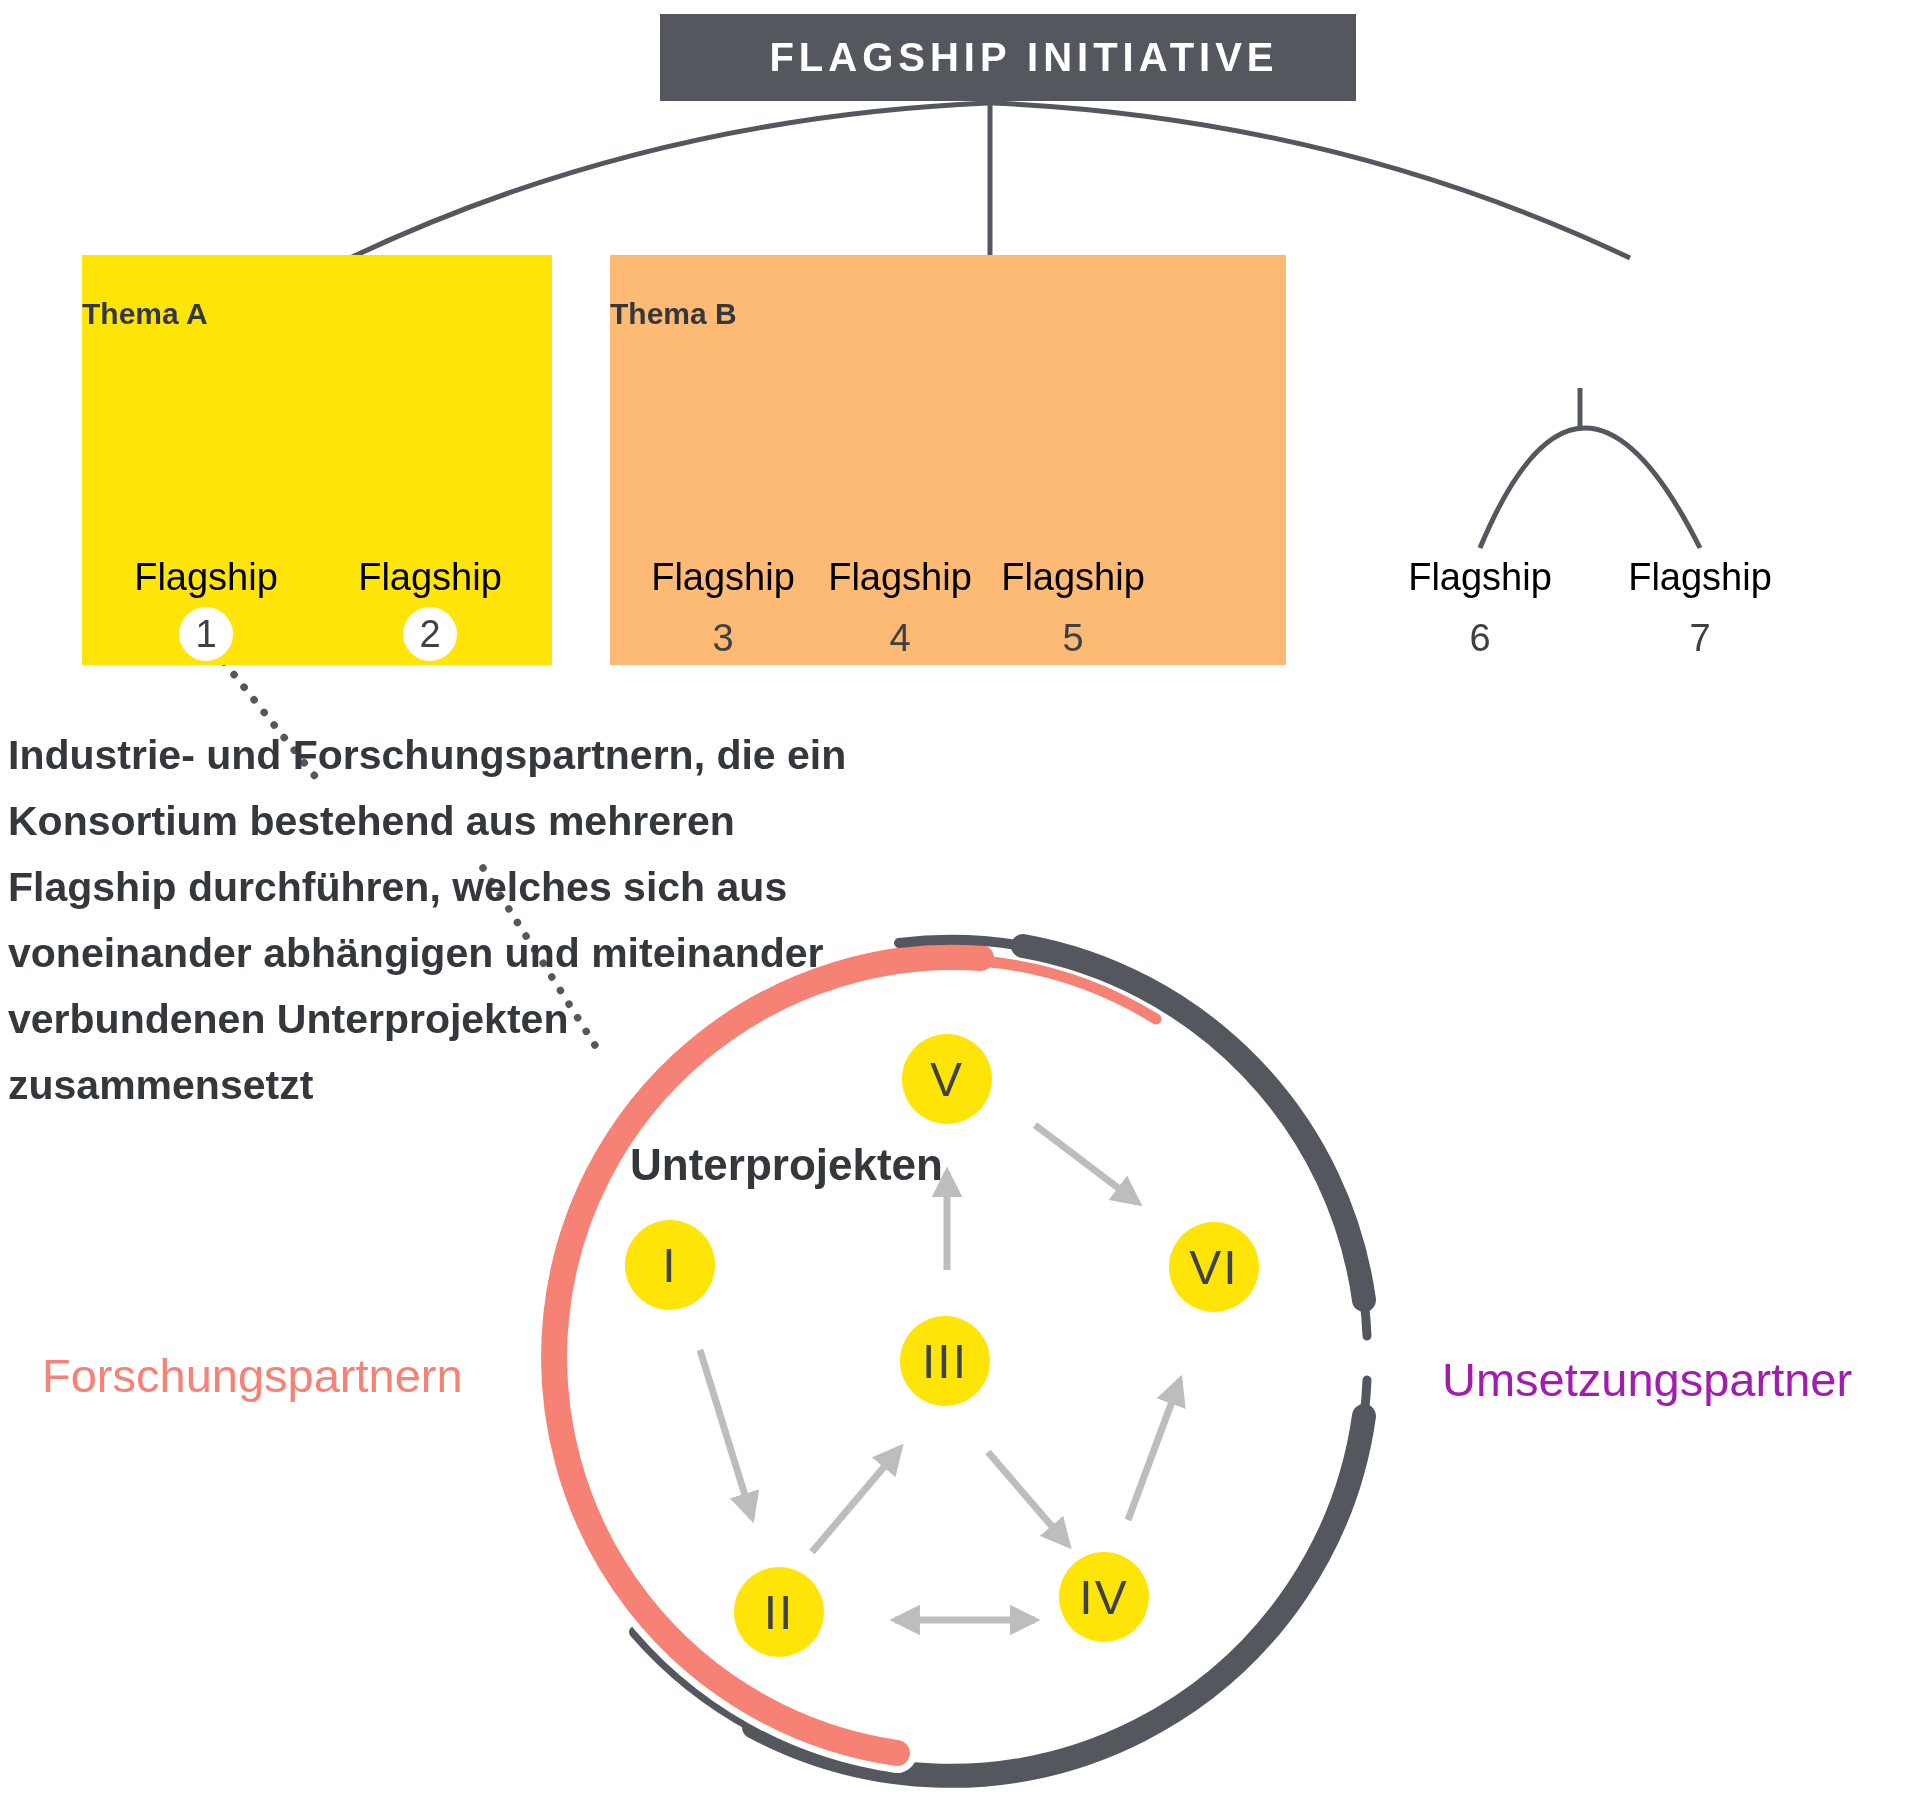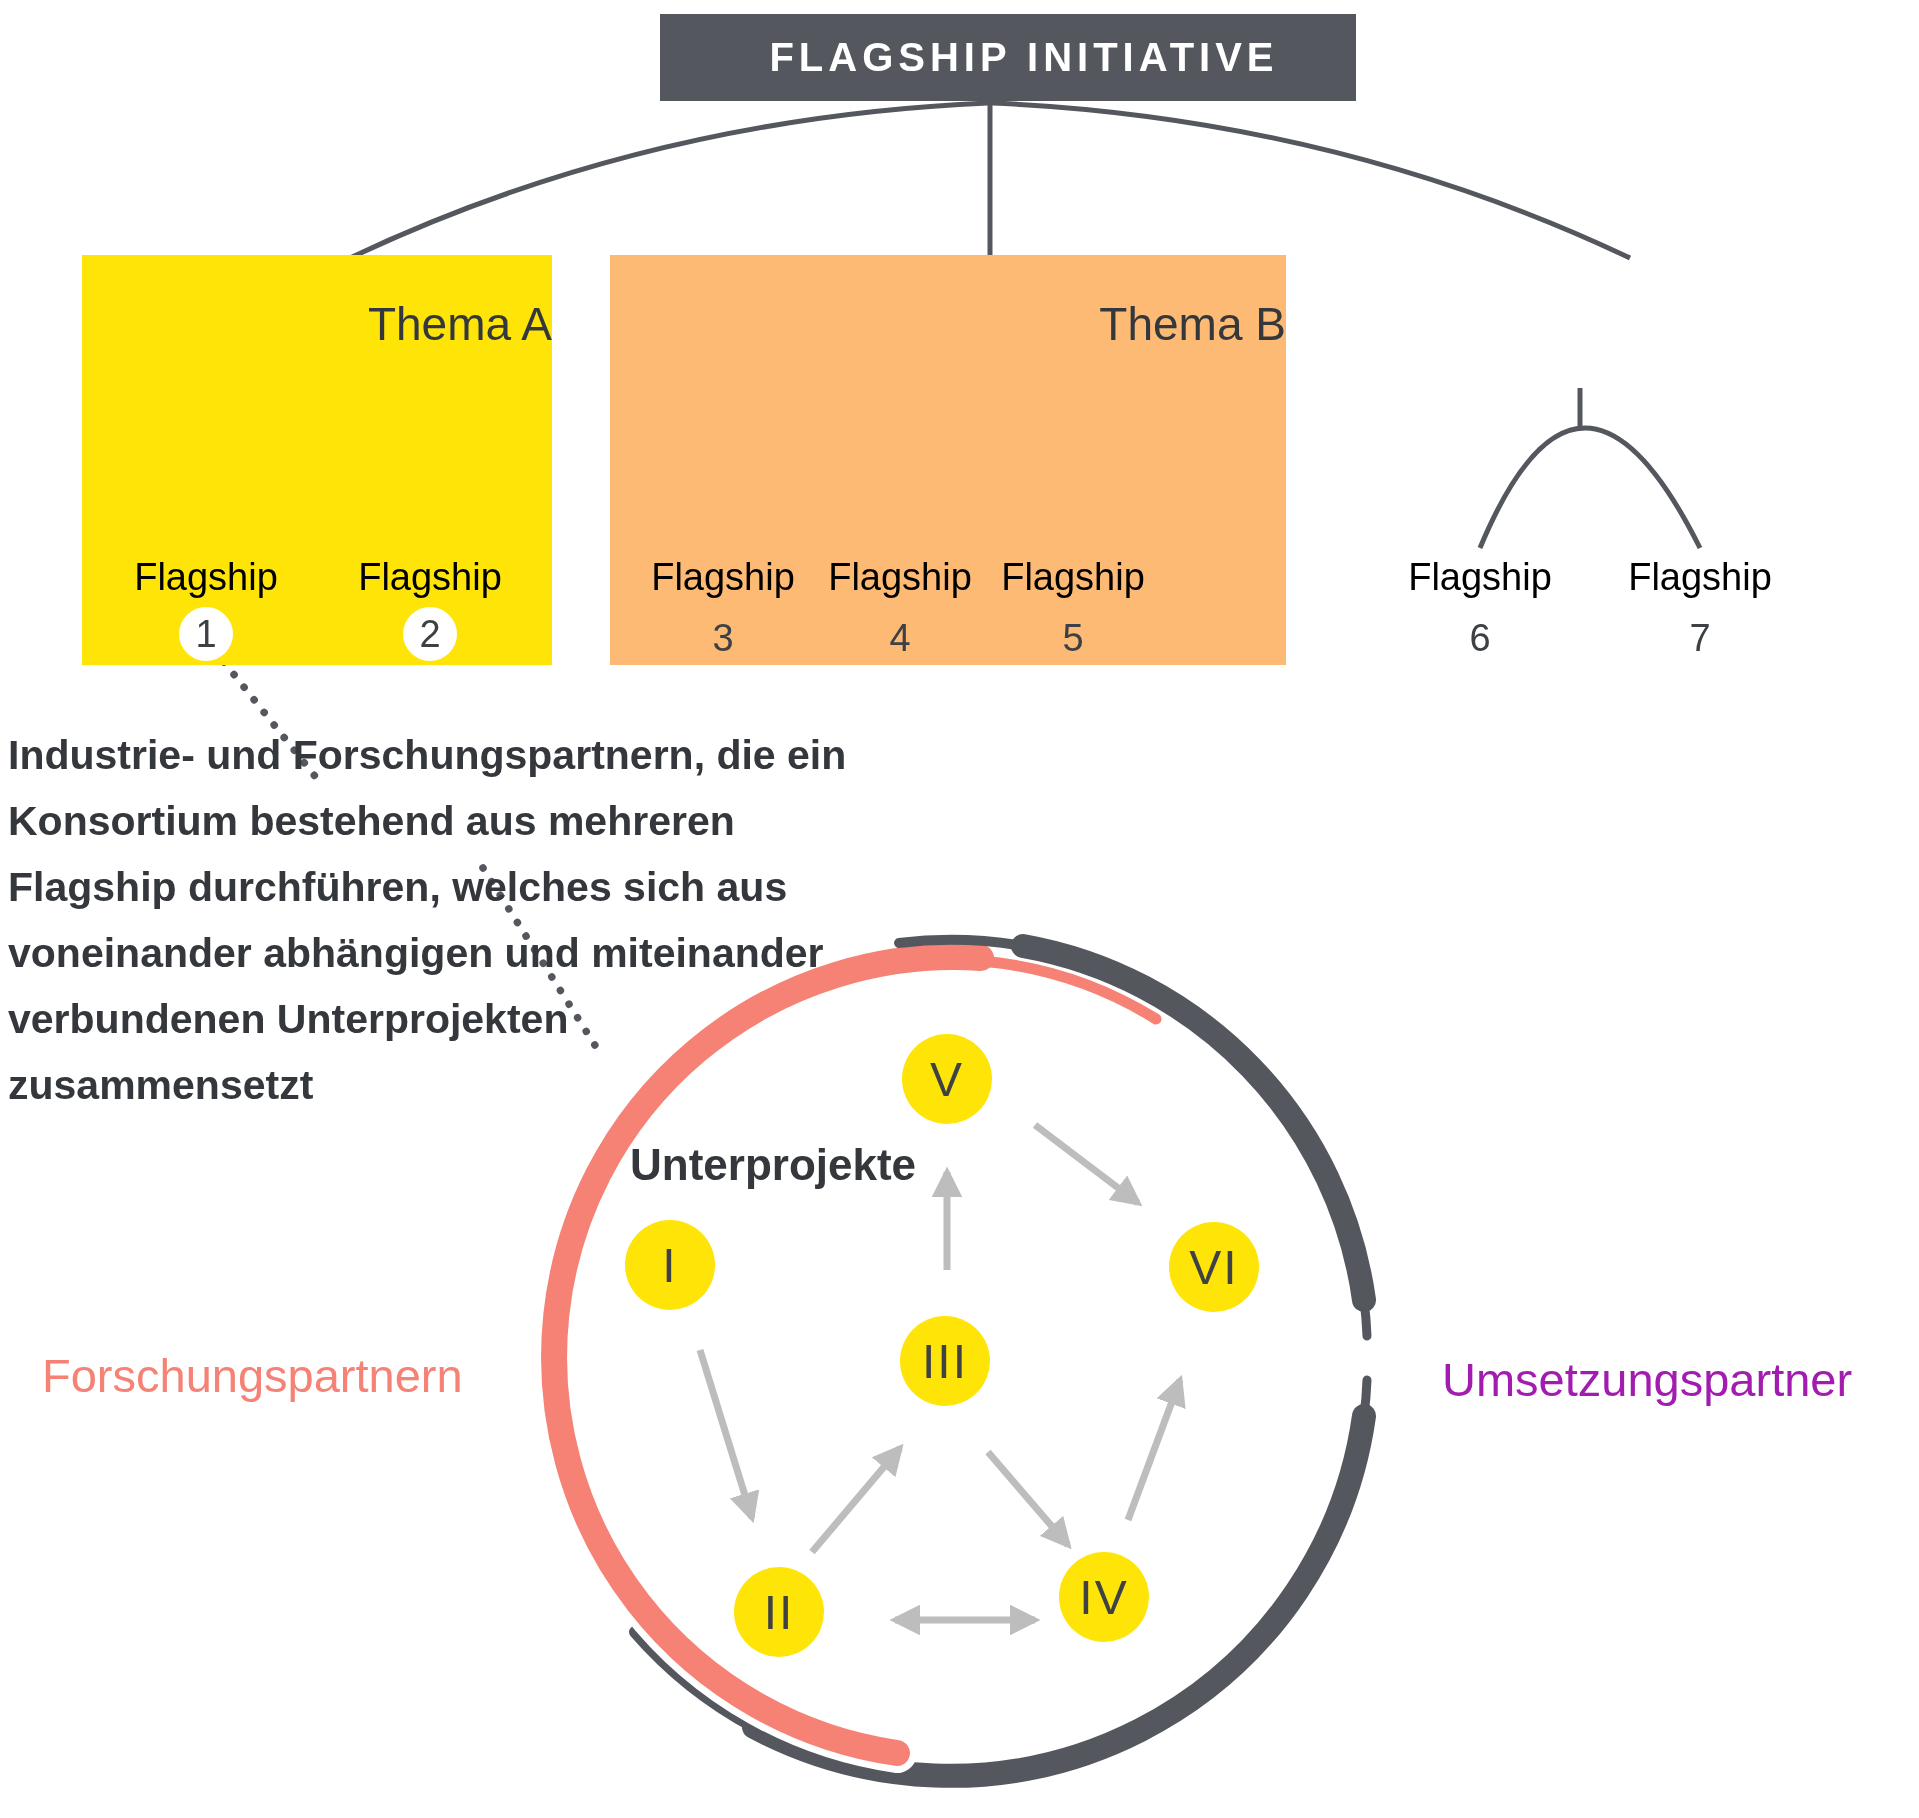--- a/index.html
+++ b/index.html
@@ -12,22 +12,22 @@
   .header-box{
     left:660px;top:14px;width:664px;height:87px;background:#54585e;
     display:flex;align-items:center;justify-content:center;
     color:#ffffff;font-size:40px;font-weight:bold;letter-spacing:5px;padding-left:32px;
   }
   .theme-box{top:255px;height:410px;}
   .theme-a{left:82px;width:470px;background:#ffe408;}
   .theme-b{left:610px;width:676px;background:#fdba74;}
   .theme-c{left:1345px;width:470px;background:#faf4cb;}
   .theme-title{
-    position:absolute;left:0;top:42px;width:100%;text-align:right;
-    font-size:46px;font-weight:normal;color:#34373c;
+    position:absolute;left:0;top:42px;width:100%;text-align:left;
+    font-size:30px;font-weight:bold;color:#34373c;
   }
   .flag-col{width:160px;text-align:center;}
   .flag-label{font-size:38px;color:#000000;}
   .flag-num{margin-top:18px;font-size:38px;color:#3d4045;}
   .num-circle{
     width:54px;height:54px;border-radius:50%;background:#ffffff;
     display:flex;align-items:center;justify-content:center;
     font-size:38px;color:#3d4045;margin:8px auto 0 auto;
   }
   .annotation{left:8px;top:722px;width:820px;}
@@ -140,21 +140,21 @@
 
   <div class="abs annotation">
     <div>Industrie- und Forschungspartnern, die ein</div>
     <div>Konsortium bestehend aus mehreren</div>
     <div>Flagship durchführen, welches sich aus</div>
     <div>voneinander abhängigen und miteinander</div>
     <div>verbundenen Unterprojekten</div>
     <div>zusammensetzt</div>
   </div>
 
-  <div class="abs unterprojekte">Unterprojekte</div>
+  <div class="abs unterprojekte">Unterprojekten</div>
 
   <div class="abs node" style="left:625px;top:1220px;">I</div>
   <div class="abs node" style="left:734px;top:1567px;">II</div>
   <div class="abs node" style="left:900px;top:1316px;">III</div>
   <div class="abs node" style="left:1059px;top:1552px;">IV</div>
   <div class="abs node" style="left:902px;top:1034px;">V</div>
   <div class="abs node" style="left:1169px;top:1222px;">VI</div>
 
   <div class="abs label-research">Forschungspartnern</div>
   <div class="abs label-implementation">Umsetzungspartner</div>

